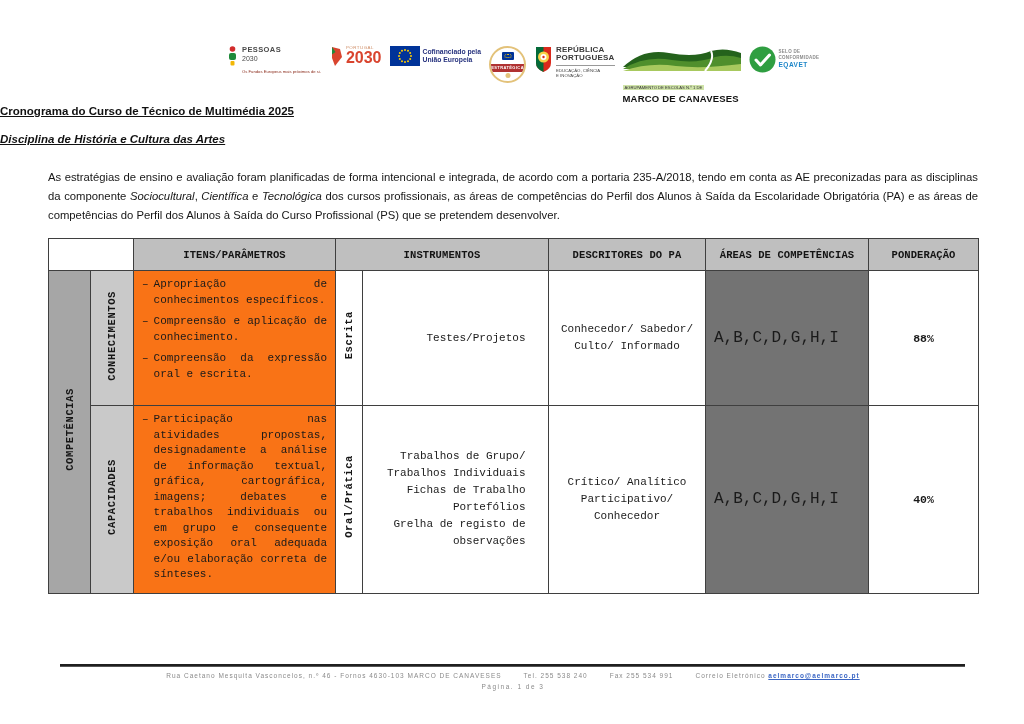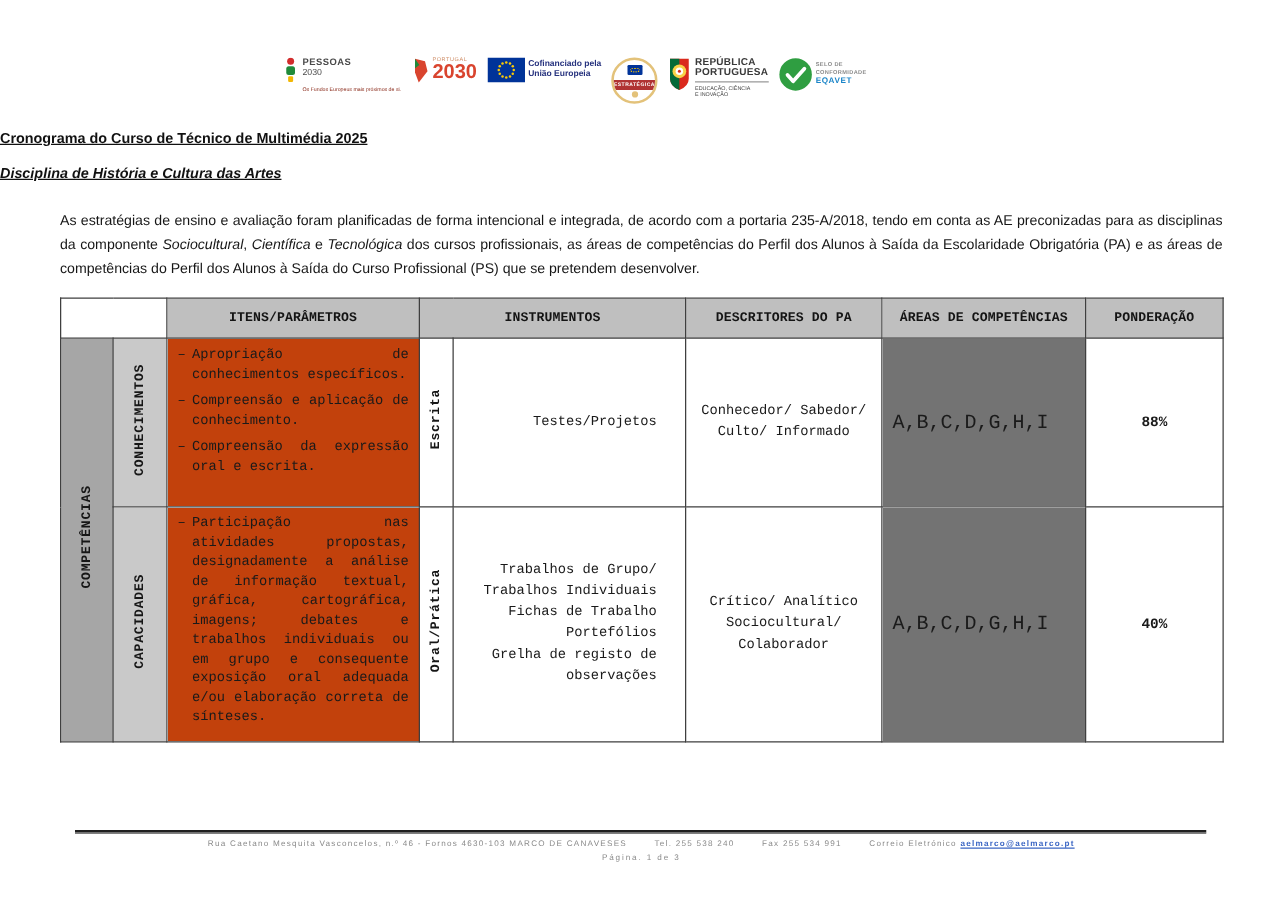--- a/index.html
+++ b/index.html
@@ -73,21 +73,21 @@
     background:#bfbfbf; font-size:10.5px; font-weight:700; color:#141414;
     text-align:center; padding:2px; letter-spacing:.1px;
   }
   td.vcell { text-align:center; vertical-align:middle; }
   .vtext {
     display:inline-block; writing-mode:vertical-rl; transform:rotate(180deg);
     font-weight:700; font-size:10.5px; letter-spacing:.6px; white-space:nowrap; color:#161616;
   }
   td.group { background:#a6a6a6; }
   td.cat { background:#c9c9c9; }
-  td.items-cell { vertical-align:top; padding:6px 8px 4px 8px; background:#c2410c; }
+  td.items-cell { vertical-align:top; padding:6px 8px 4px 8px; background:#f97316; }
   .dash-item { display:flex; gap:5px; font-size:11px; line-height:15.5px; margin-bottom:6px; }
   .dash-item::before { content:"\2013"; flex:none; }
   .dash-item span { flex:1; text-align:justify; }
   td.center-cell { text-align:center; vertical-align:middle; font-size:11px; background:#fff; padding:2px; }
   .instr-line { max-width:140px; margin:0 auto; line-height:17px;text-align:right; }
   .desc-line { line-height:17px; }
   td.areas-cell { vertical-align:middle; font-size:16px; padding-left:8px; background:#737373; }
   td.weight-cell { text-align:center; vertical-align:middle; font-size:11.5px; font-weight:700; background:#fff; }
 
   
@@ -185,20 +185,32 @@
     <span class="rep-text">
       <div class="rep-name">REPÚBLICA</div>
       <div class="rep-name">PORTUGUESA</div>
       <div class="rep-sub">
         <div>EDUCAÇÃO, CIÊNCIA</div>
         <div>E INOVAÇÃO</div>
       </div>
     </span>
   </div>
 
+  <div class="agr">
+    <span>
+      <svg width="118" height="25" viewBox="0 0 118 25">
+        <path d="M0 21 Q20 2 46 7 Q72 12 88 5 Q102 1 118 7 L118 21 Z" fill="#24621c"></path>
+        <path d="M0 23 Q22 9 49 14 Q74 18 92 11 Q105 8 118 12 L118 23 Z" fill="#4f8f2c"></path>
+        <path d="M0 25 Q26 16 53 20 Q80 23 118 18 L118 25 Z" fill="#a8c95e"></path>
+        <path d="M88 5 Q92 13 82 25" stroke="#ffffff" stroke-width="2" fill="none"></path>
+      </svg>
+    </span>
+    <div class="agr-sub">AGRUPAMENTO DE ESCOLAS N.º 1 DE</div>
+    <div class="agr-name">MARCO DE CANAVESES</div>
+  </div>
 
   <div class="logo">
     <span>
       <svg width="27" height="27" viewBox="0 0 27 27">
         <circle cx="13.5" cy="13.5" r="13" fill="#2f9e41"></circle>
         <path d="M7 14 l4.5 5 l9 -10" stroke="#ffffff" stroke-width="3" fill="none" stroke-linecap="round" stroke-linejoin="round"></path>
       </svg>
     </span>
     <span class="eq-text">
       <div class="eq-sub">SELO DE</div>
@@ -283,21 +295,21 @@
       </td>
       <td class="center-cell">
         <div class="instr-line">Trabalhos de Grupo/</div>
         <div class="instr-line">Trabalhos Individuais</div>
         <div class="instr-line">Fichas de Trabalho</div>
         <div class="instr-line">Portefólios</div>
         <div class="instr-line">Grelha de registo de observações</div>
       </td>
       <td class="center-cell">
         <div class="desc-line">Crítico/ Analítico</div>
-        <div class="desc-line">Sociocultural/ Colaborador</div>
+        <div class="desc-line">Participativo/ Conhecedor</div>
       </td>
       <td class="areas-cell">A,B,C,D,G,H,I</td>
       <td class="weight-cell">40%</td>
     </tr>
   </tbody>
     </table>
 </div>
 
 <div class="footer-rule"></div>
 

